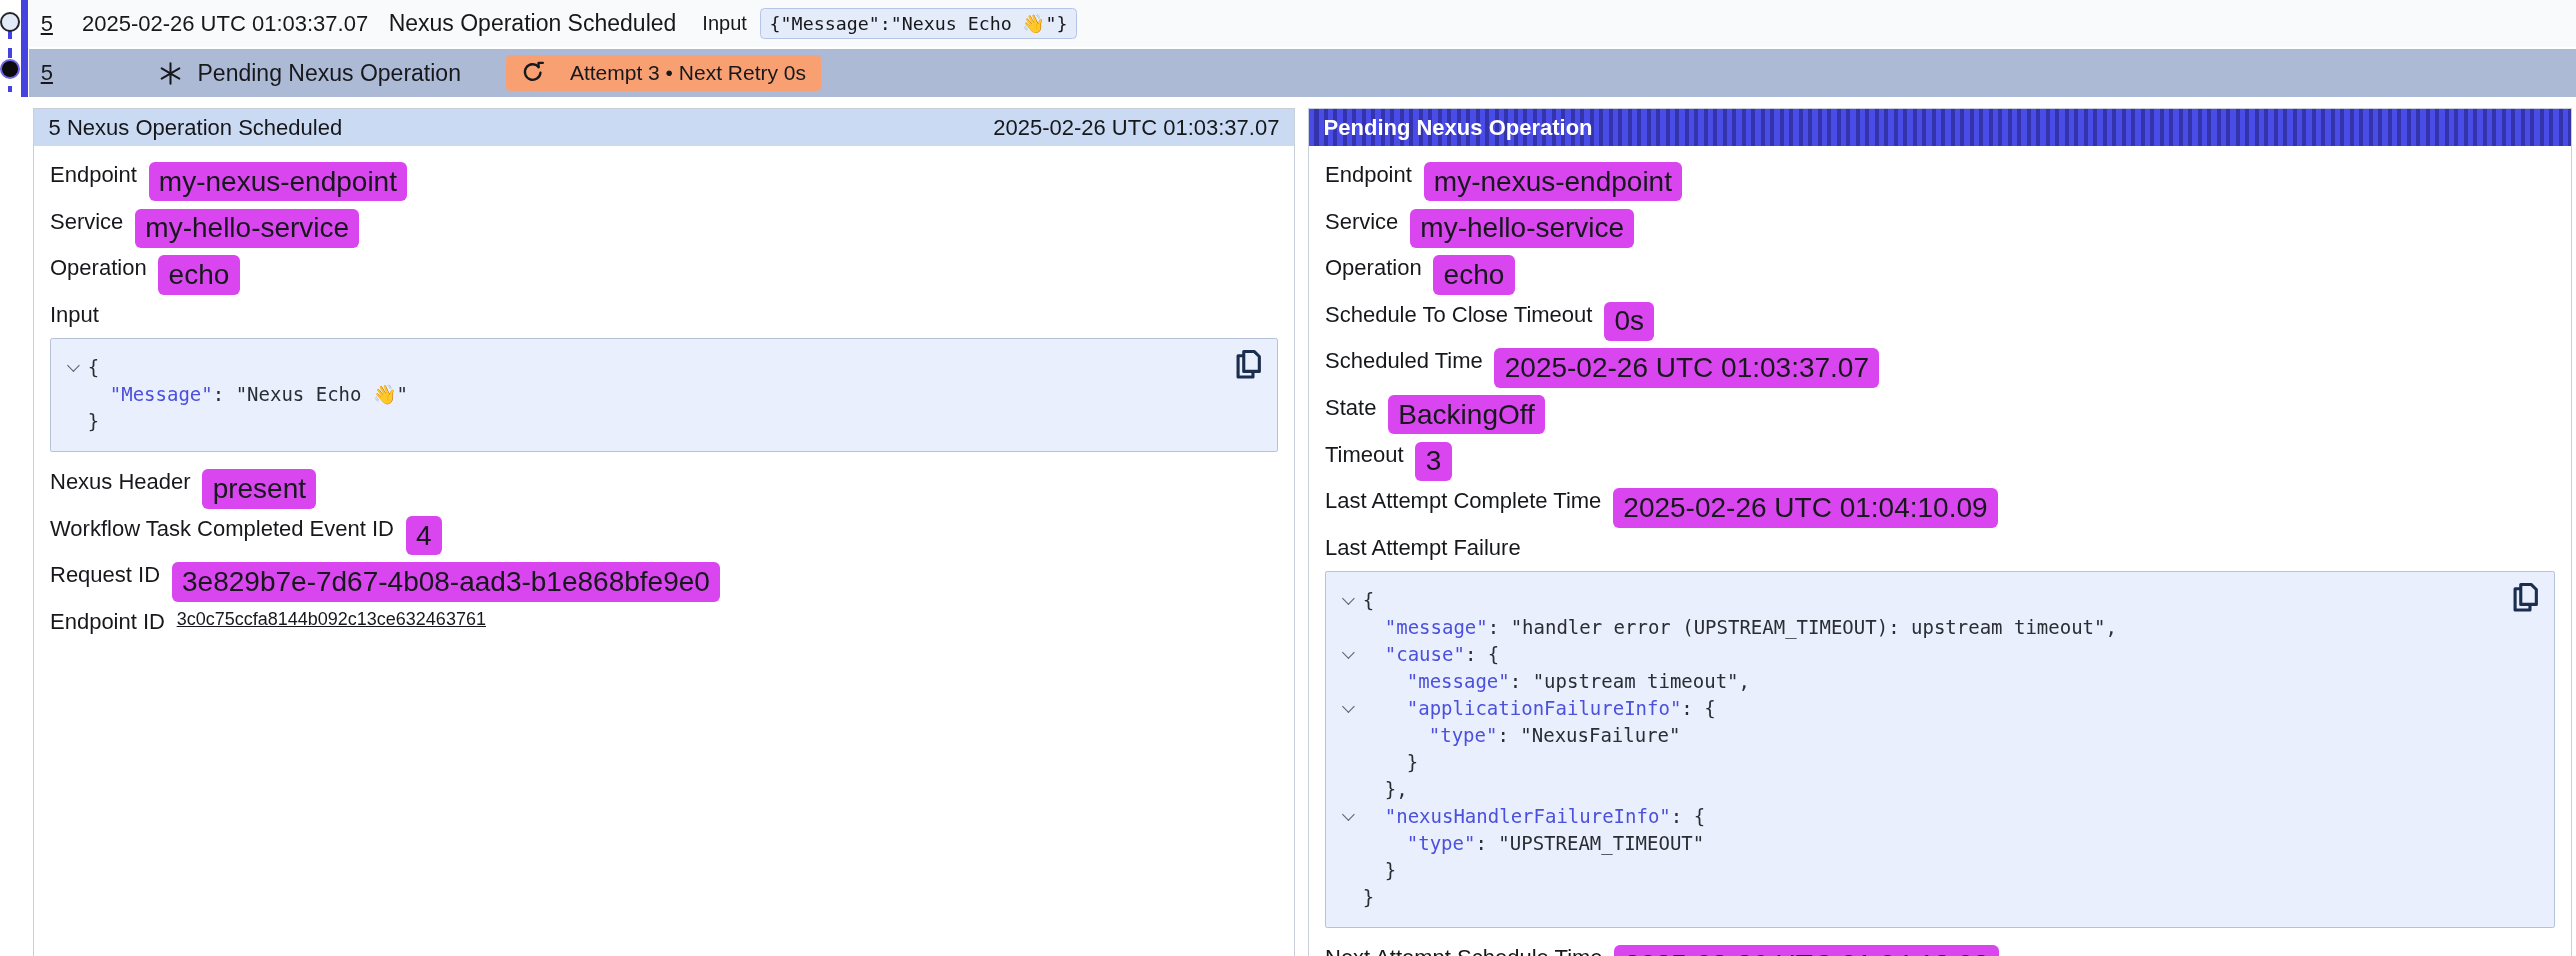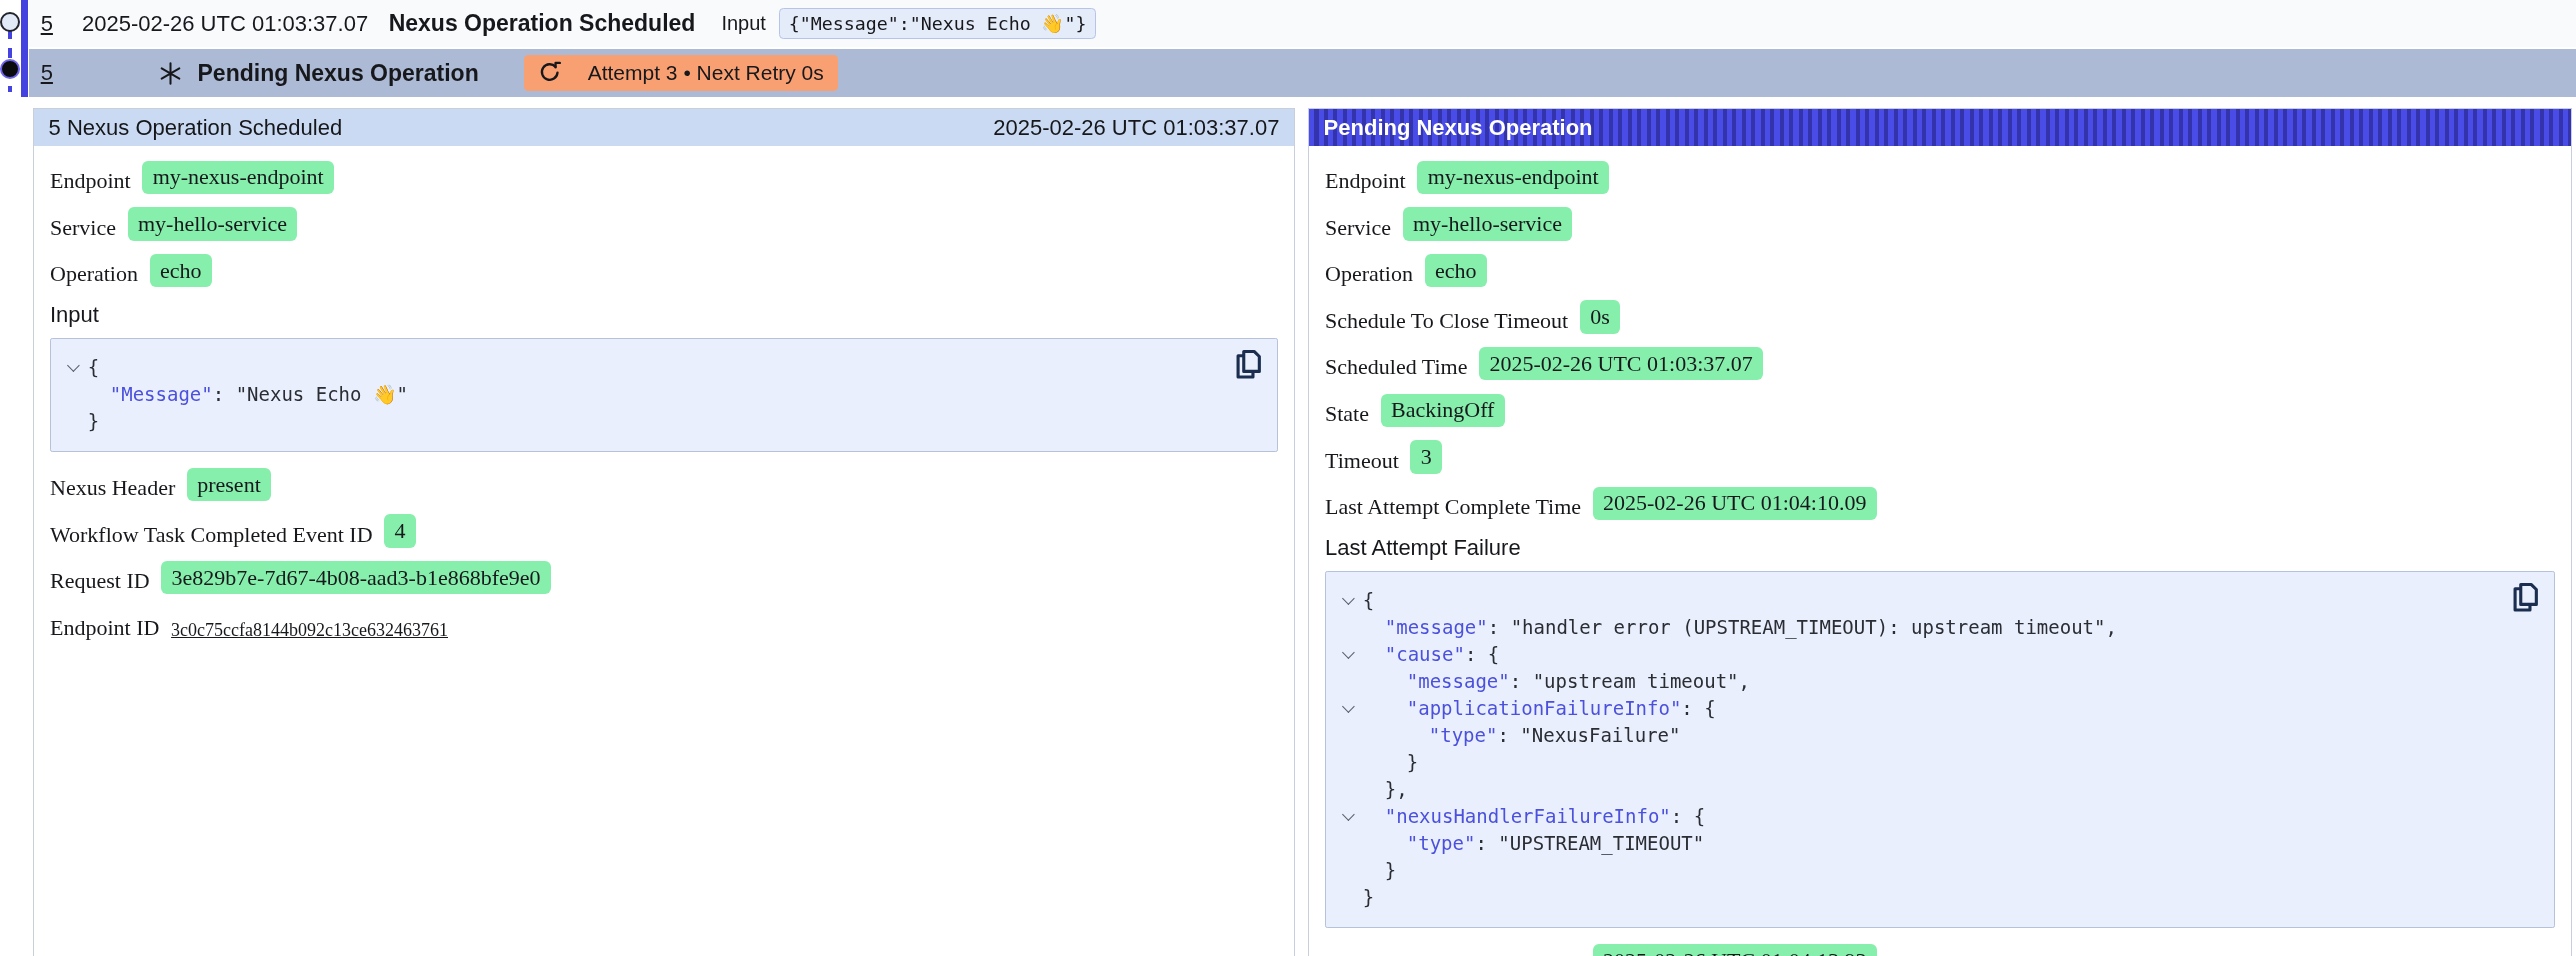--- a/index.html
+++ b/index.html
@@ -15,42 +15,42 @@
   .tl-circle-filled { position:absolute; left:0px; top:59px; width:20px; height:20px; border-radius:50%;
     background:#0b0b0e; border:2.2px solid #6e65ea; }
   .accent-bar { position:absolute; left:20.5px; top:0; width:7.3px; height:97px; background:#4543df; }
 
   
   .row { position:absolute; left:29px; right:0; display:flex; align-items:center; padding-left:11.7px; }
   .row-event { top:0; height:47px; background:#f8fafc; }
   .row-pending { top:49px; height:48px; background:#adbad6; }
   .ev-id { font-size:22px; text-decoration:underline; color:#17181c; margin-right:29px; cursor:pointer; }
   .ev-time { font-size:22px; margin-right:20.5px; }
-  .ev-title { font-size:23px; font-weight:700; margin-right:26px; }
+  .ev-title { font-size:23px; font-weight:400; margin-right:26px; }
   .ev-input-label { font-size:20px; margin-right:13px; }
   .ev-input-preview { font-family:"DejaVu Sans Mono", monospace; font-size:18.3px; background:#e4ebf9;
     border:1.5px solid #b5c4e8; border-radius:4.4px; padding:3.7px 8.8px; color:#17181c; }
   .pend-icon { margin-left:76px; margin-right:14.6px; display:flex; align-items:center; }
   .retry-badge { display:flex; align-items:center; gap:26px; background:#f9a072; border-radius:4.4px;
     padding:5.9px 14.6px; margin-left:19px; font-size:21px; color:#17181c; }
 
   
   .panel { position:absolute; top:108px; height:959px; background:#ffffff; border:1.5px solid #c9cedb; }
   .panel-left { left:33px; width:1262px; }
   .panel-right { left:1308px; width:1264px; }
   .panel-header { height:37px; display:flex; align-items:center; justify-content:space-between;
     padding:0 14.6px; font-size:22px; font-weight:500; }
   .panel-header-scheduled { background:#cbdaf3; color:#15171a;gap:34px; }
   .panel-header-pending { color:#ffffff; font-weight:600;
     background:repeating-linear-gradient(90deg,#4a4ce8 0 5.1px,#3334ab 5.1px 9.5px); }
   .panel-body { padding:16px 16px; }
 
-  .field-row { display:flex; align-items:flex-end; margin-bottom:14.6px; height:32px;font-family:Liberation Serif, serif; }
+  .field-row { display:flex; align-items:flex-start; margin-bottom:14.6px; height:32px; }
   .field-label { font-size:22px; margin-right:11.7px; white-space:nowrap; }
-  .badge { background:#86efac; border-radius:5.9px; padding:3.7px 10.3px; font-size:22px; white-space:nowrap; }
+  .badge { background:#d946ef; border-radius:5.9px; padding:3.7px 10.3px; font-size:28px; white-space:nowrap; }
   .link-value { font-size:18px; text-decoration:underline; color:#17181c; cursor:pointer; }
   .section-label { font-size:22px; margin:4.4px 0 10.3px 0; }
 
   
   .code-block { position:relative; background:#e9effc; border:1.5px solid #b6c2da; border-radius:2.2px;
     padding:14.6px 17.6px 16px 8.8px; font-family:"DejaVu Sans Mono", monospace; font-size:19px;
     color:#2a2d33; margin-bottom:17.6px; }
   .cl { display:flex; align-items:flex-start; line-height:27px; }
   .chev-gutter { flex:0 0 28px; display:flex; justify-content:center; padding-top:7.3px; }
   .chev { display:inline-block; width:8.8px; height:8.8px; border-right:1.8px solid #5a5f6a;

